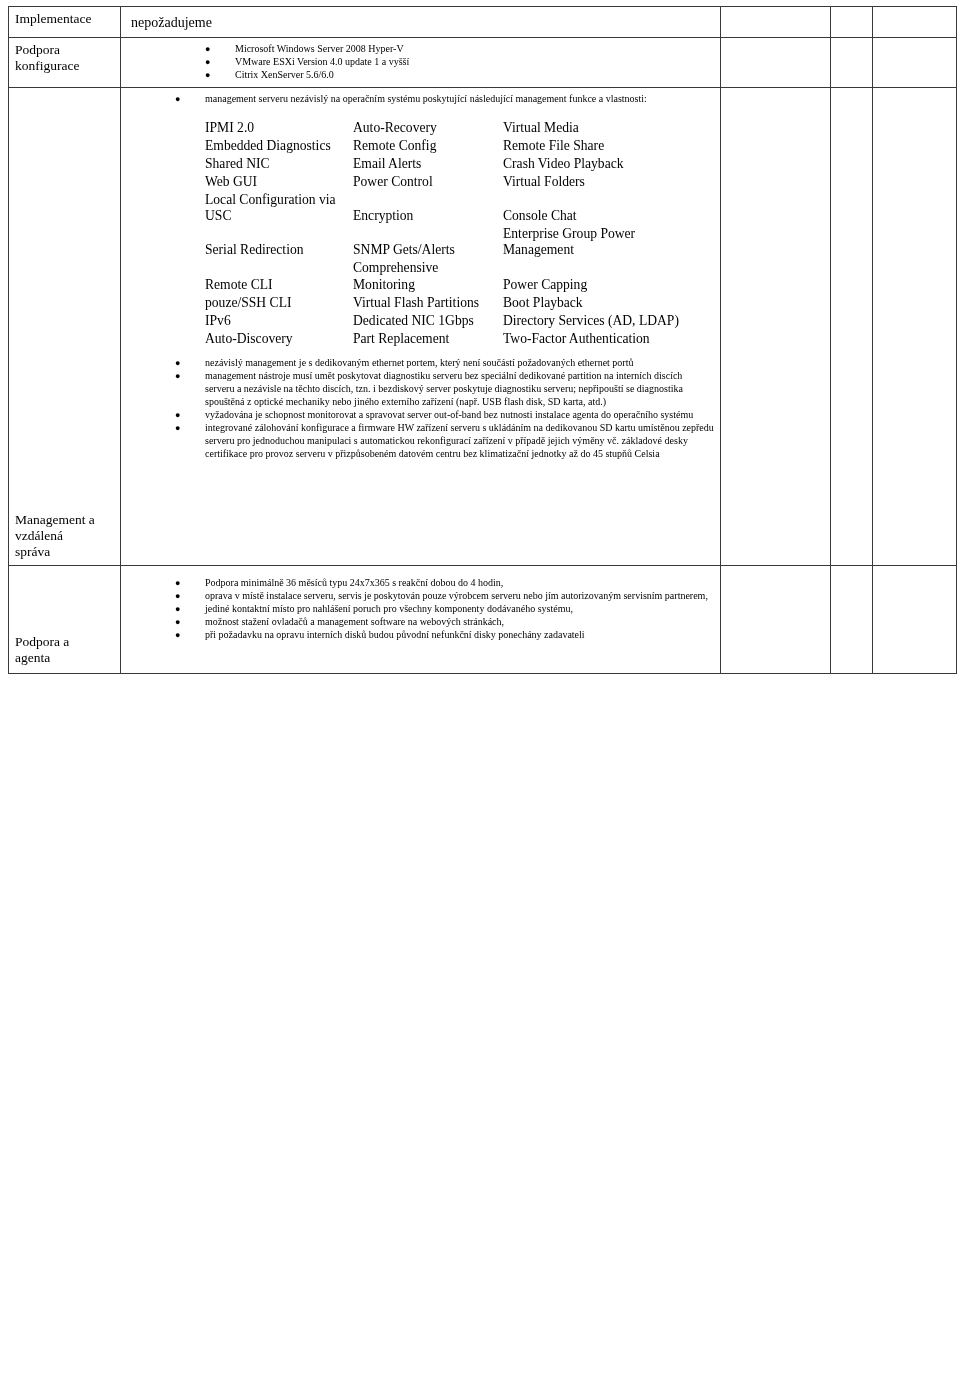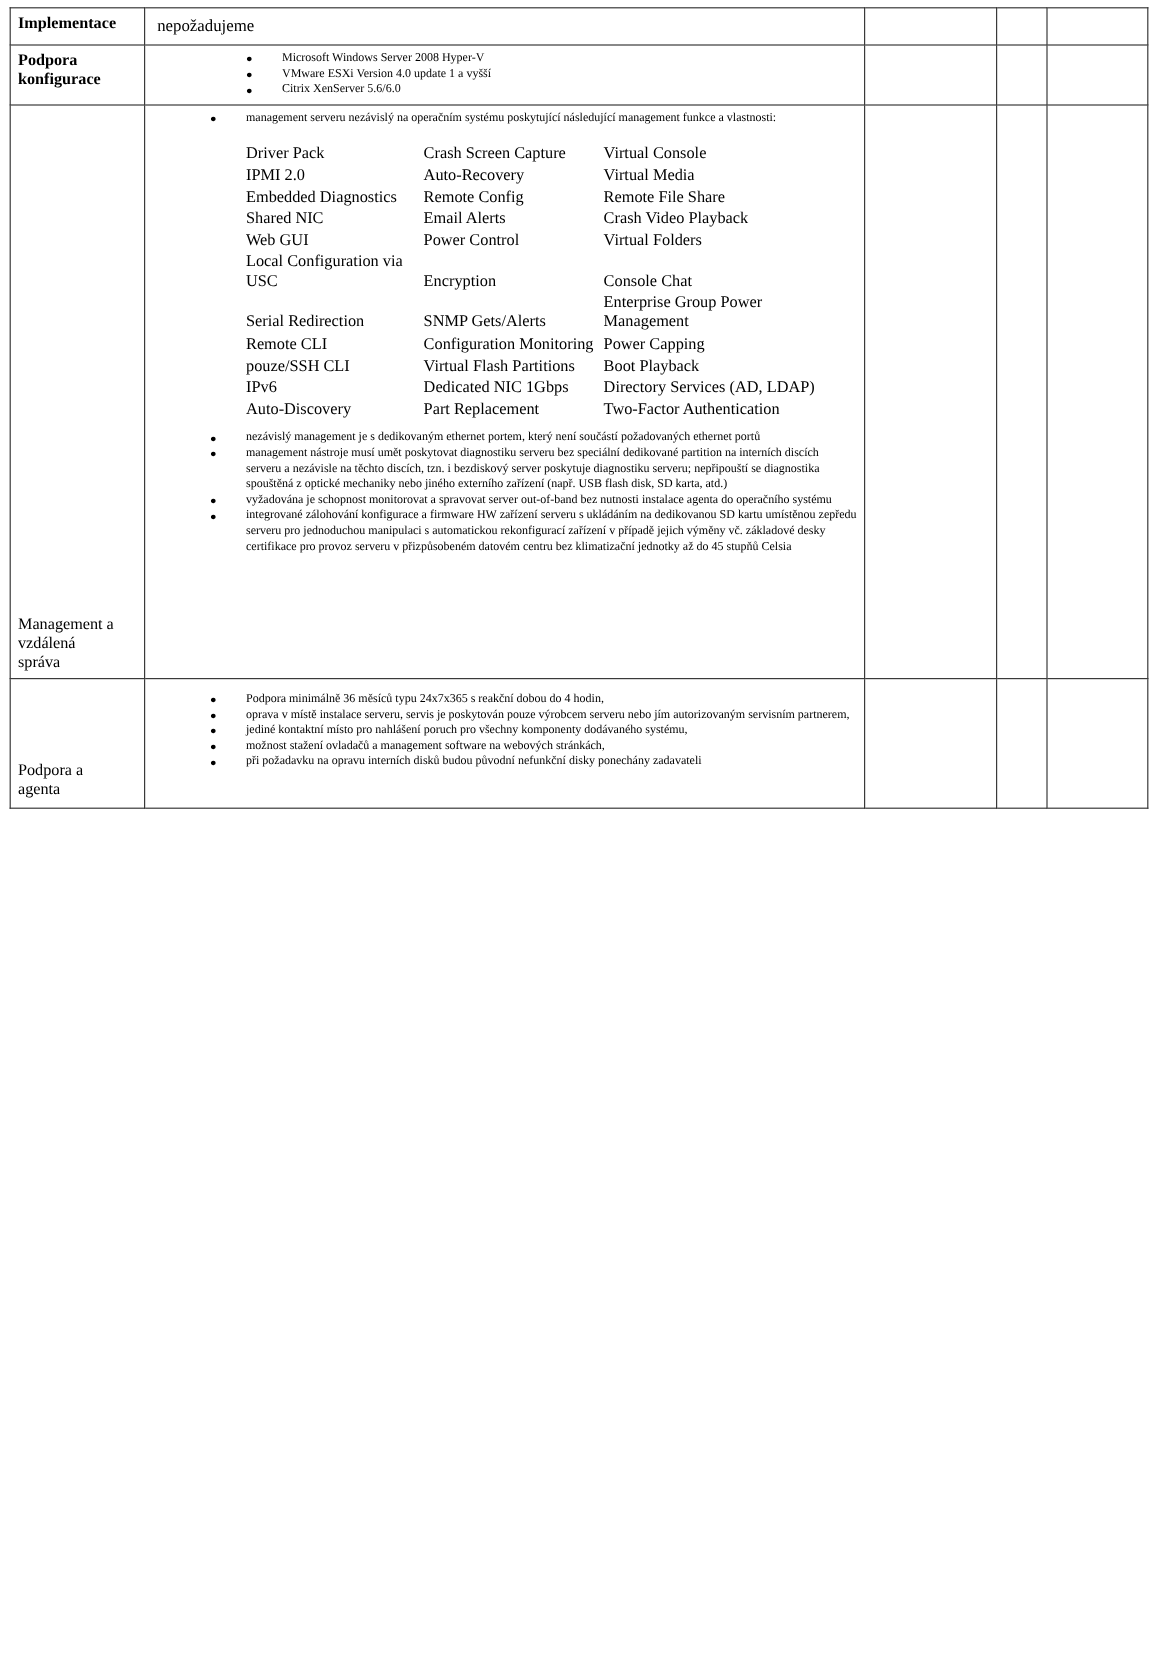--- a/index.html
+++ b/index.html
@@ -44,21 +44,21 @@
   col.c-x1     { width: 110px; }
   col.c-x2     { width: 42px; }
   col.c-x3     { width: 84px; }
 
   td.label {
     font-size: 13.5px;
     line-height: 1.2;
     padding-top: 6px;
     padding-left: 5px;
   }
-  td.label.bold { font-weight: bold; }
+  td.label.bold { font-weight: normal; }
   td.blank { padding: 0; }
 
   td.body { padding-left: 10px; }
 
   .plain-value {
     font-size: 14px;
     padding-top: 4px;
     padding-left: 4px;
   }
 
@@ -182,25 +182,20 @@
           </ul>
 
           <table class="feat">
             <colgroup>
                 <col class="f1">
                 <col class="f2">
                 <col class="f3">
               </colgroup>
             <tbody>
               <tr>
-                <td>Driver Pack</td>
-                <td>Crash Screen Capture</td>
-                <td>Virtual Console</td>
-              </tr>
-              <tr>
                 <td>IPMI 2.0</td>
                 <td>Auto-Recovery</td>
                 <td>Virtual Media</td>
               </tr>
               <tr>
                 <td>Embedded Diagnostics</td>
                 <td>Remote Config</td>
                 <td>Remote File Share</td>
               </tr>
               <tr>
@@ -218,21 +213,21 @@
                 <td>Encryption</td>
                 <td>Console Chat</td>
               </tr>
               <tr>
                 <td>Serial Redirection</td>
                 <td>SNMP Gets/Alerts</td>
                 <td>Enterprise Group Power Management</td>
               </tr>
               <tr>
                 <td>Remote CLI</td>
-                <td>Configuration Monitoring</td>
+                <td>Comprehensive Monitoring</td>
                 <td>Power Capping</td>
               </tr>
               <tr>
                 <td>pouze/SSH CLI</td>
                 <td>Virtual Flash Partitions</td>
                 <td>Boot Playback</td>
               </tr>
               <tr>
                 <td>IPv6</td>
                 <td>Dedicated NIC 1Gbps</td>

